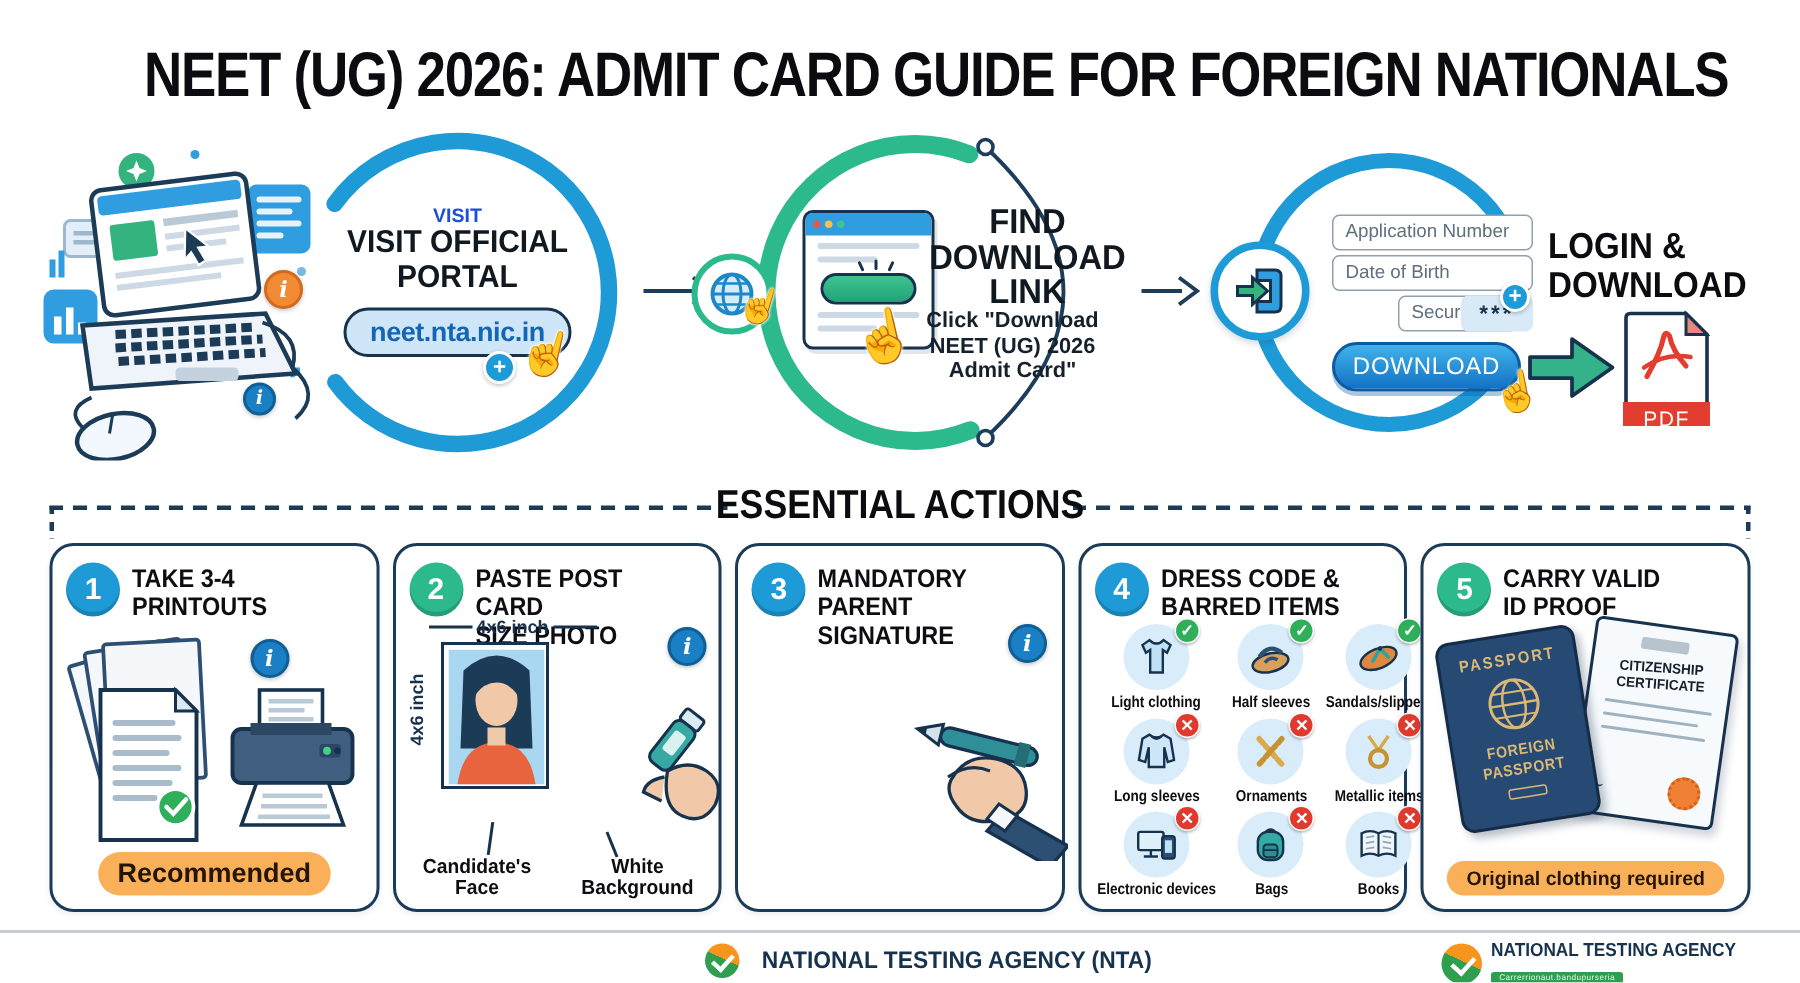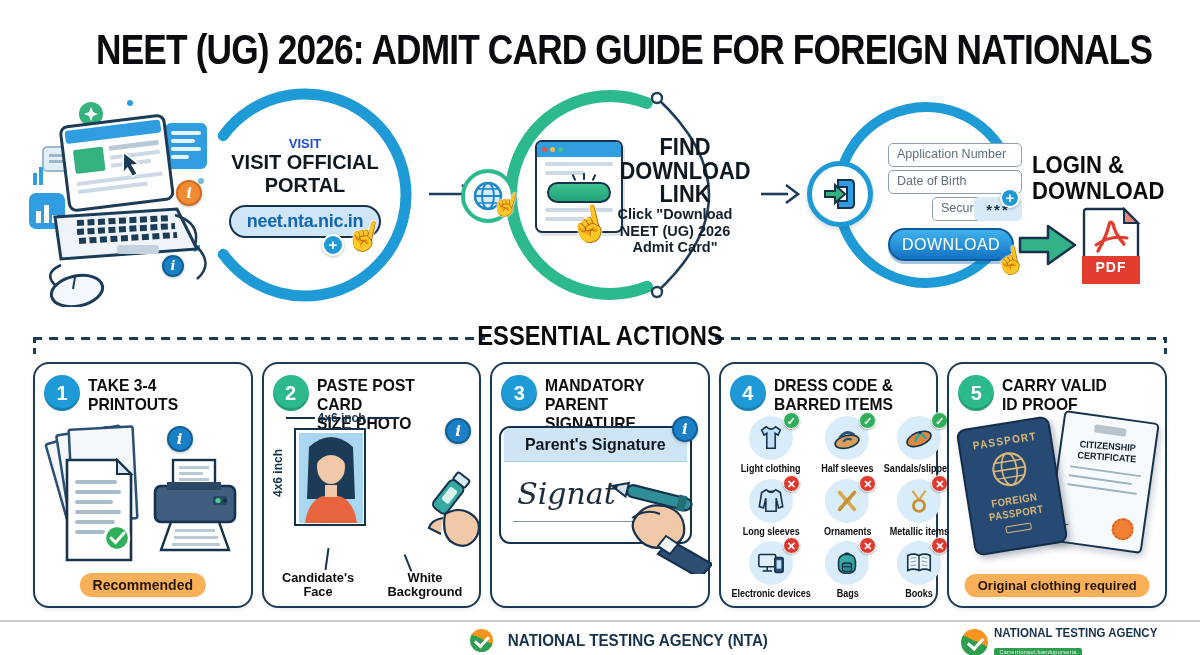--- a/index.html
+++ b/index.html
@@ -51,22 +51,22 @@
   .pin-box { position:absolute; left:974px; top:197px; width:48px; height:24px; background:#d8eaf7; border-radius:5px;
     text-align:center; font-size:15px; font-weight:800; color:#16324d; letter-spacing:2px; line-height:26px; }
   .download-btn { position:absolute; left:888px; top:228px; width:126px; height:33px; border-radius:17px;
     background:linear-gradient(#41b2ec,#1272c4); border:2px solid #0e5a9e; box-shadow:0 3px 0 rgba(14,90,158,.35);
     color:#fff; font-size:16px; font-weight:400; text-align:center; line-height:29px; letter-spacing:.5px; }
   .step3-title { position:absolute; left:1032px; top:152px; width:150px; font-size:24px; font-weight:800;
     color:#0c0c10; line-height:1.1; transform:scaleX(.92); transform-origin:left; }
 
   
   .pdf-wrap { position:absolute; left:1082px; top:207px; width:58px; height:77px; }
-  .pdf-band { position:absolute; left:0; bottom:0; width:58px; height:28px; background:#e23d2e;
-    color:#fff; font-size:14px; font-weight:700; text-align:center; line-height:22px; letter-spacing:1px; }
+  .pdf-band { position:absolute; left:0; bottom:0; width:58px; height:16px; background:#e23d2e;
+    color:#fff; font-size:14px; font-weight:400; text-align:center; line-height:22px; letter-spacing:1px; }
 
   
   .dash-h { position:absolute; top:337px; height:3px;
     background:repeating-linear-gradient(90deg,#1c3b57 0 9px,transparent 9px 16px); }
   .dash-v { position:absolute; top:337px; width:3px; height:22px;
     background:repeating-linear-gradient(180deg,#1c3b57 0 6px,transparent 6px 11px); }
   .essential-title { position:absolute; top:321px; left:0; right:0; text-align:center;
     font-size:27px; font-weight:800; color:#0c0c10; transform:scaleX(.88); }
 
   .cards { position:absolute; left:33px; top:362px; width:1134px; height:246px; display:flex; gap:9px; }
@@ -75,21 +75,21 @@
   .card-head { display:flex; gap:8px; align-items:flex-start; }
   .num-badge { flex:0 0 36px; width:36px; height:36px; border-radius:50%; color:#fff; font-size:20px; font-weight:800;
     display:flex; align-items:center; justify-content:center; box-shadow:inset 0 -3px 0 rgba(0,0,0,.15); }
   .num-blue { background:#1e9ad6; } .num-green { background:#2cb98d; }
   .card-title { font-size:17px; font-weight:800; color:#0d0d12; line-height:1.12; transform:scaleX(.92);
     transform-origin:left; padding-top:1px; white-space:pre-line; }
   .info-badge { position:absolute; width:26px; height:26px; border-radius:50%; background:#1a7fc4; border:2px solid #0f5e95;
     color:#fff; text-align:center; line-height:22px; font-size:15px; font-weight:800; font-style:italic;
     font-family:"DejaVu Serif",serif; box-shadow:0 1px 3px rgba(0,0,0,.25); }
   .orange-pill { position:absolute; bottom:9px; left:50%; transform:translateX(-50%); background:#f9b058;
-    border-radius:15px; padding:4px 13px; font-size:14px; font-weight:800; color:#241504; white-space:nowrap; }
+    border-radius:15px; padding:4px 13px; font-size:18px; font-weight:800; color:#241504; white-space:nowrap; }
 
   
   .dim-top { position:absolute; left:22px; top:47px; width:112px; display:flex; align-items:center; gap:3px;
     font-size:12px; font-weight:800; color:#16324d; }
   .dim-top .ln { flex:1; height:2px; background:#16324d; }
   .dim-left { position:absolute; left:-26px; top:102px; width:80px; text-align:center; font-size:12px; font-weight:800;
     color:#16324d; transform:rotate(-90deg); }
   .photo-frame { position:absolute; left:30px; top:64px; width:72px; height:98px; background:#fff;
     border:2px solid #16324d; padding:3px; }
   .dashed-box { position:absolute; left:112px; top:64px; width:66px; height:98px; border:2px dashed #7d92a5;
@@ -397,25 +397,20 @@
       <div class="c2-label" style="left:6px">Candidate's Face</div>
       <div class="c2-label" style="right:6px">White Background</div>
     </div>
 
     <div class="card">
       <div class="card-head">
         <div class="num-badge num-blue">3</div>
         <div class="card-title">MANDATORY
 PARENT SIGNATURE</div>
       </div>
-      <div class="sig-panel">
-        <div class="sig-head">Parent's Signature</div>
-        <div class="sig-script">Signat</div>
-        <div class="sig-line"></div>
-      </div>
       <div class="info-badge" style="right:10px;top:52px">i</div>
       <svg class="abs" style="right:-4px;top:110px;z-index:3" width="130" height="100" viewBox="0 0 130 100">
         <g transform="rotate(14 70 24)">
           <rect x="44" y="16" width="66" height="12" rx="6" fill="#2f8f99" stroke="#16324d" stroke-width="2.2"></rect>
           <path d="M28 22 L44 15 V29 Z" fill="#d2e4ea" stroke="#16324d" stroke-width="2"></path>
           <path d="M28 22 L34 19.5 V24.5 Z" fill="#16324d"></path>
           <rect x="96" y="14" width="8" height="16" fill="#246d75"></rect>
         </g>
         <path d="M52 46 Q62 28 82 32 Q100 36 102 52 Q104 68 88 72 Q66 78 56 64 Q48 54 52 46 Z" fill="#f2c9a8" stroke="#16324d" stroke-width="2.2"></path>
         <path d="M50 44 Q64 34 78 40" fill="none" stroke="#16324d" stroke-width="2"></path>

